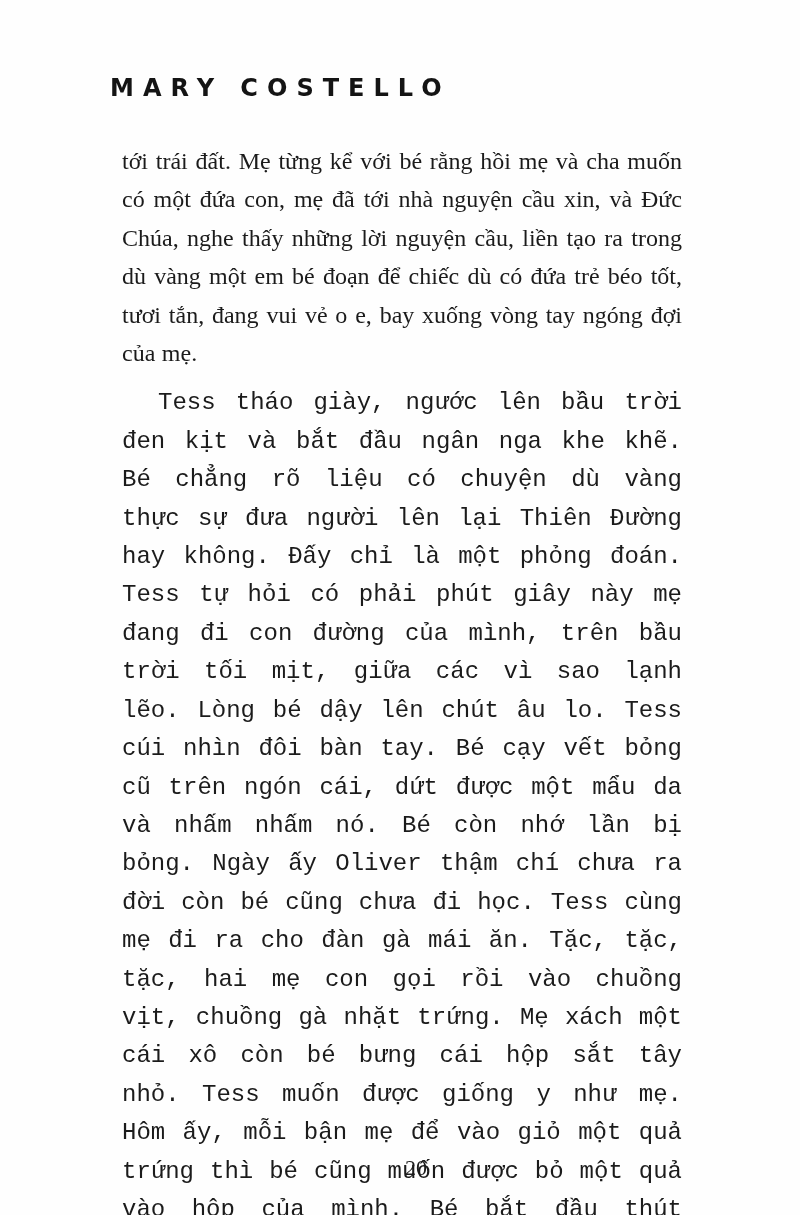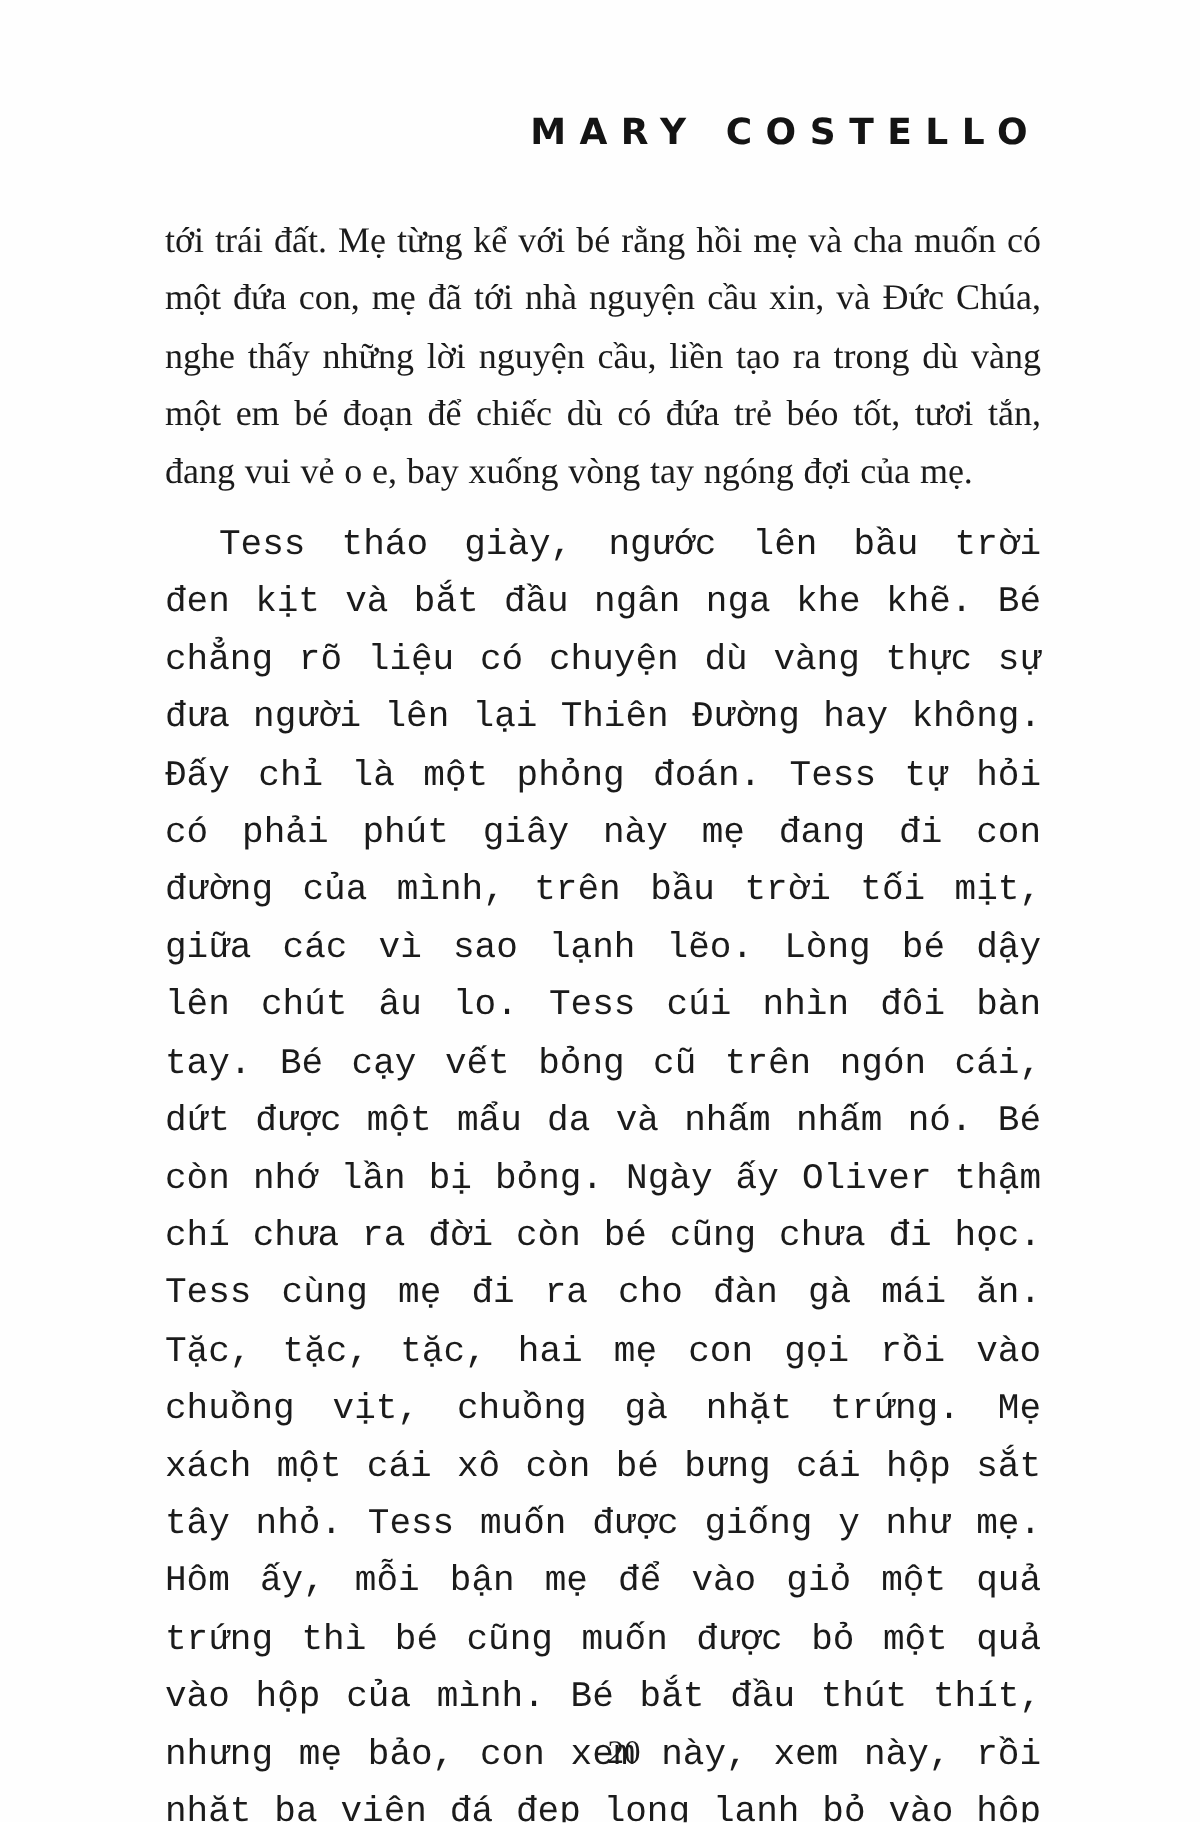--- a/index.html
+++ b/index.html
@@ -17,38 +17,38 @@
     .book-page {
       position: relative;
       width: 800px;
       height: 1215px;
       box-sizing: border-box;
       padding: 74px 106px 0 110px;
       background: #fefefe;
       overflow: hidden;
     }
     .running-header {
-      text-align: right;
+      text-align: left;
       font-family: "DejaVu Sans", sans-serif;
       font-weight: 700;
       font-size: 24px;
       letter-spacing: 9px;
       color: #141414;
       margin: 0 0 40px 0;
       text-transform: uppercase;
     }
     .body-text {
       font-size: 24px;
       line-height: 38.4px;
       text-align: justify;
       text-justify: inter-word;
       word-spacing: 0.5px;
     }
     .body-text p {
-      margin: 0;
+      margin: 12px;
     }
     .body-text p.indented {
       margin-top: 11px;
       text-indent: 36px;
       font-family: Liberation Mono, monospace;
     }
     .page-number {
       position: absolute;
       left: 16px;
       bottom: 34px;

